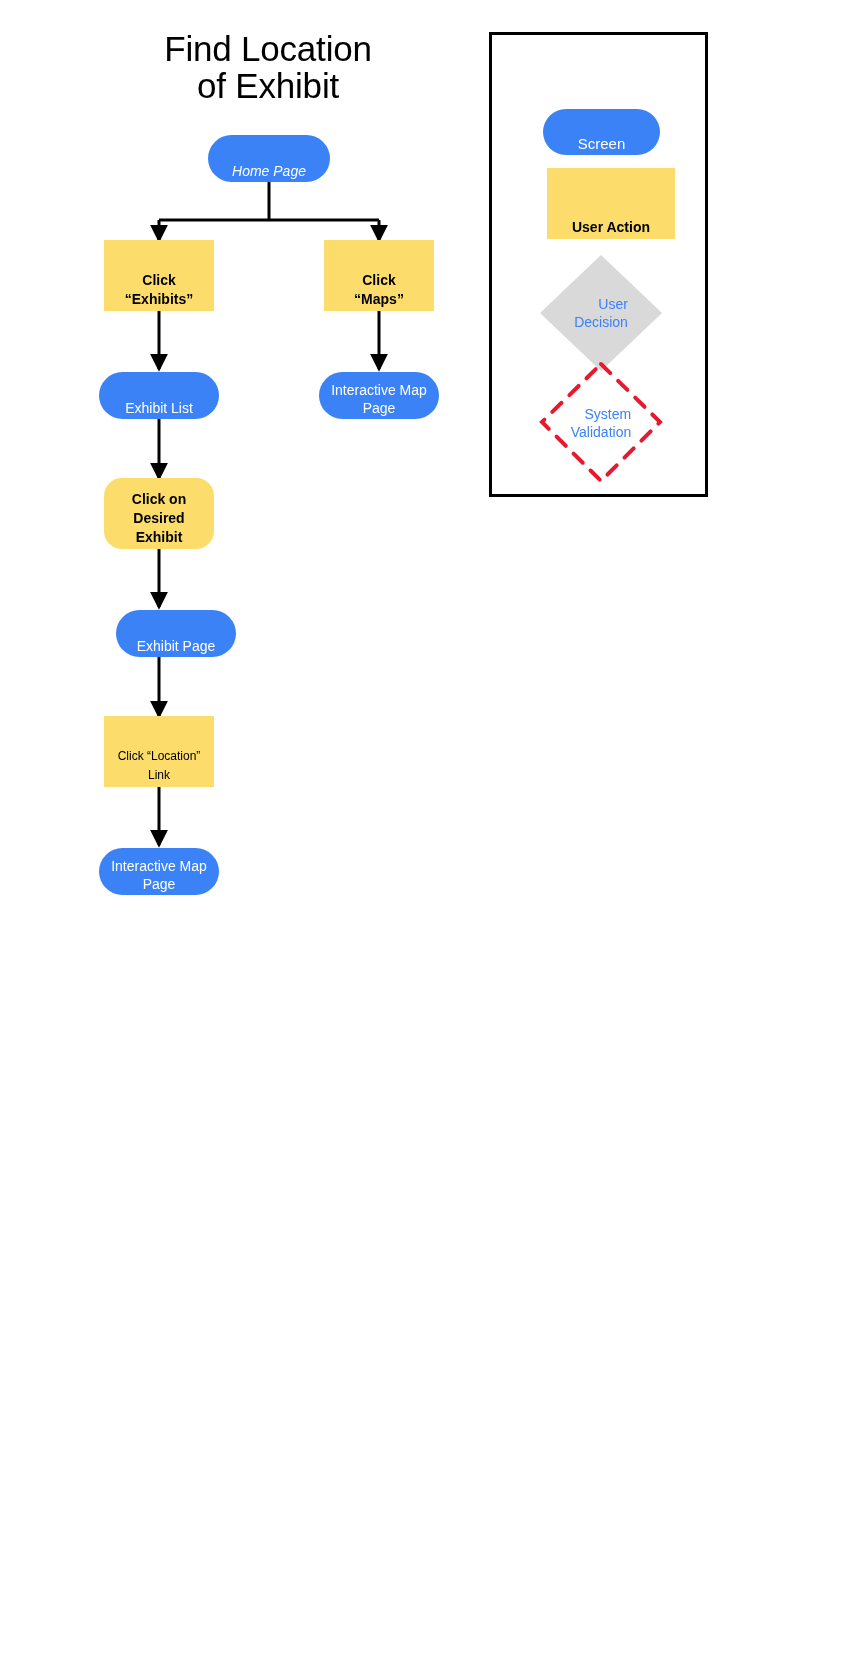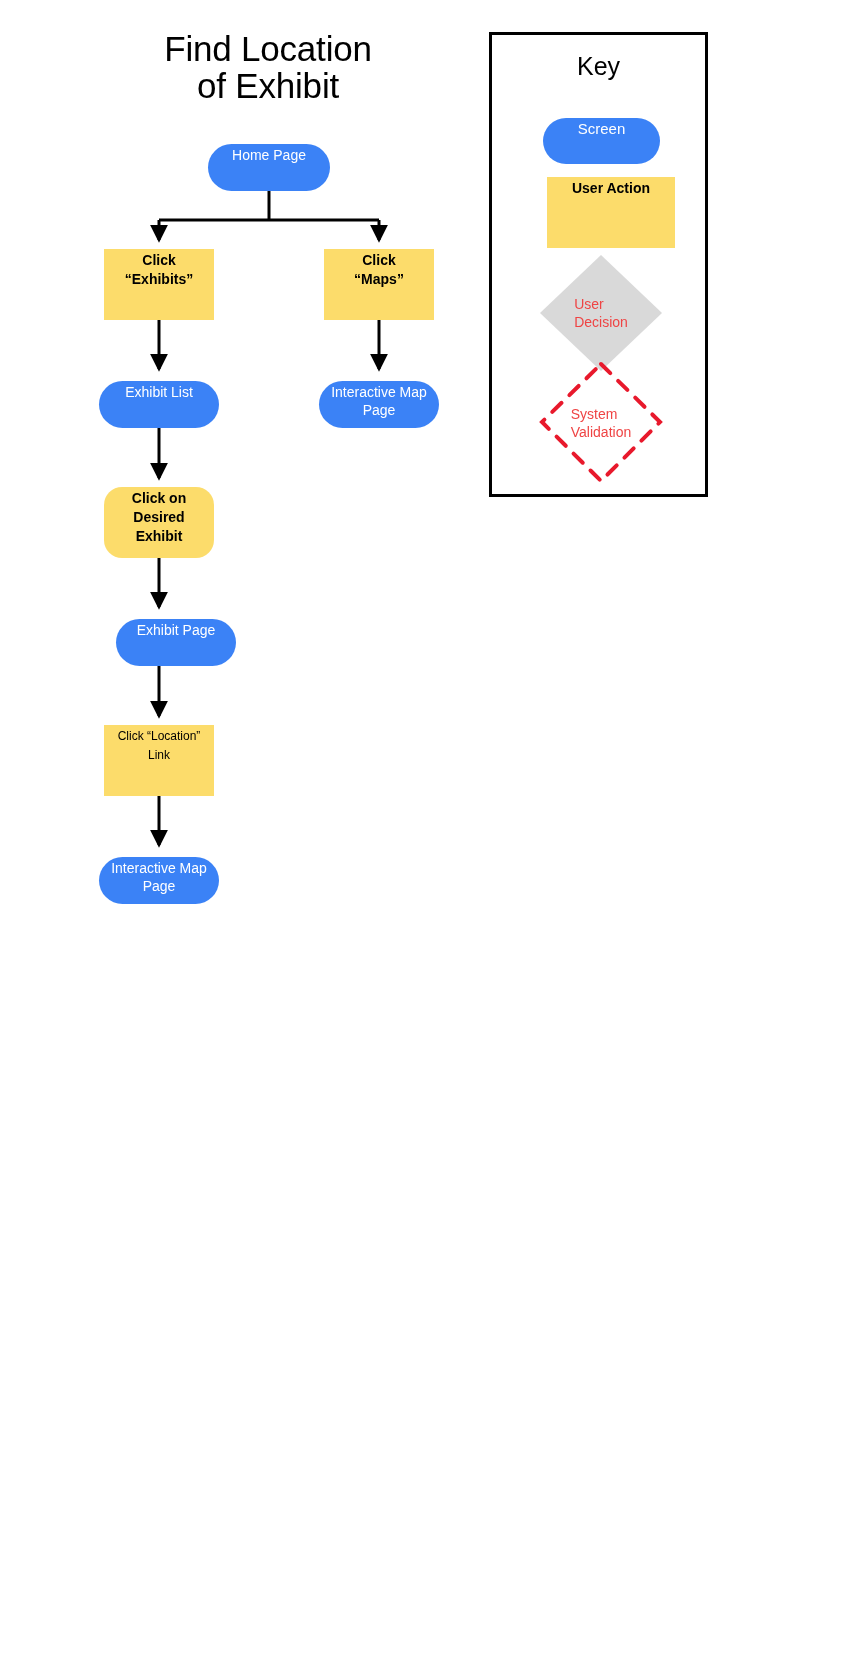--- a/index.html
+++ b/index.html
@@ -34,25 +34,24 @@
     color: #000000;
     font-size: 35px;
     line-height: 37px;
     font-weight: 400;
     letter-spacing: -0.2px;
     white-space: pre-line;
   }
   .node {
     position: absolute;
     display: flex;
-    align-items: flex-start;
+    align-items: flex-end;
     justify-content: center;
     text-align: center;
     box-sizing: border-box;
-    margin-top: 9px;
   }
   .node-screen {
     background: #3b82f6;
     color: #ffffff;
     border-radius: 999px;
     font-size: 14px;
     line-height: 18px;
     font-weight: 400;
     white-space: pre-line;
     padding: 2px 10px;
@@ -89,24 +88,24 @@
   }
   .diamond-wrap {
     position: absolute;
     display: flex;
     align-items: center;
     justify-content: center;
   }
   .diamond-label {
     position: relative;
     z-index: 2;
-    text-align: left;
+    text-align: right;
     font-size: 14px;
     line-height: 18px;
-    color: #ef4444;
+    color: #3b82f6;
     white-space: pre-line;
   }
   .diamond-svg {
     position: absolute;
     left: 0; top: 0;
   }
 </style>
 </head>
 <body>
 
@@ -138,21 +137,21 @@
       <path d="M 159 419 L 159 478" marker-end="url(#arrow)"></path>
 
       <path d="M 159 549 L 159 607" marker-end="url(#arrow)"></path>
 
       <path d="M 159 657 L 159 716" marker-end="url(#arrow)"></path>
 
       <path d="M 159 787 L 159 845" marker-end="url(#arrow)"></path>
     </g>
   </svg>
 
-  <div class="node node-screen" style="left:208px; top:135px; width:122px; height:47px;">
+  <div class="node node-screen" style="left:208px; top:135px; width:122px; height:47px;font-style:italic;">
     <span>Home Page</span>
   </div>
 
   <div class="node node-action" style="left:104px; top:240px; width:110px; height:71px;">
     <span>Click
 “Exhibits”</span>
   </div>
 
   <div class="node node-action" style="left:324px; top:240px; width:110px; height:71px;">
     <span>Click
@@ -182,21 +181,20 @@
 Link</span>
   </div>
 
   <div class="node node-screen" style="left:99px; top:848px; width:120px; height:47px;">
     <span>Interactive Map
 Page</span>
   </div>
 
   <div class="key-panel" style="left:489px; top:32px; width:219px; height:465px;">
 
-    <div class="key-title" style="left:0; top:16px;">Key</div>
 
     <div class="node node-screen big" style="left:51px; top:74px; width:117px; height:46px;">
       <span>Screen</span>
     </div>
 
     <div class="node node-action" style="left:55px; top:133px; width:128px; height:71px;">
       <span>User Action</span>
     </div>
 
     <div class="diamond-wrap" style="left:46px; top:218px; width:126px; height:120px;">

